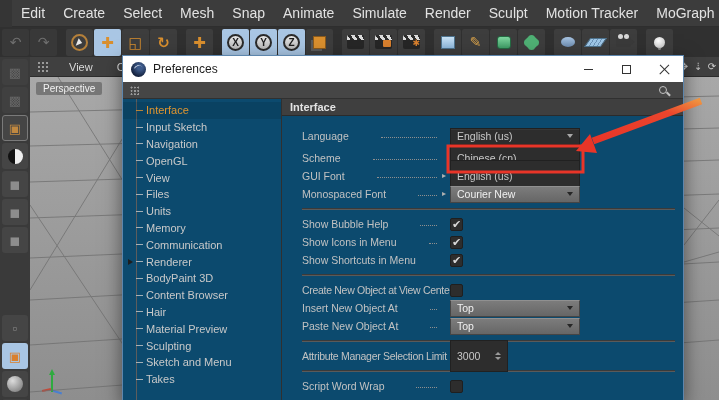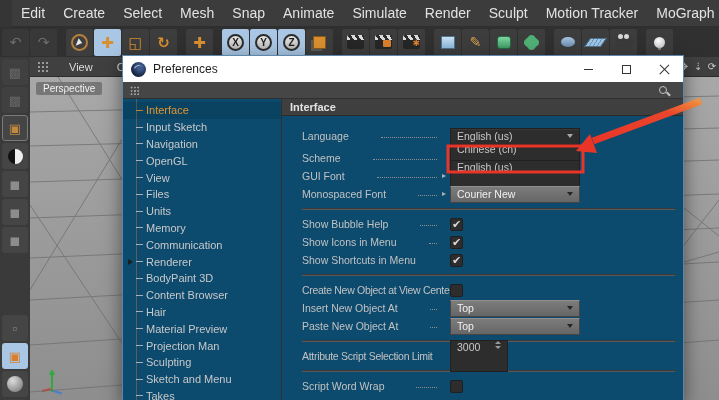--- a/index.html
+++ b/index.html
@@ -149,21 +149,21 @@
   .slot{width:8px;flex:0 0 auto;color:#b0b0b0;font-size:8px;line-height:18px;}
   .dd{height:17px;display:flex;align-items:center;padding:0 6px;font-size:10.5px;position:relative;}
   .dd .caret{margin-left:auto;width:0;height:0;border-top:4px solid #a8a8a8;
     border-left:3.5px solid transparent;border-right:3.5px solid transparent;}
   .dd.dark{width:130px;background:#2d2d2d;border:1px solid #212121;color:#c9c9c9;
     box-shadow:inset 0 1px 0 rgba(255,255,255,.05);}
   .dd.light{width:130px;background:linear-gradient(#7c7c7c,#666666);border:1px solid #454545;
     border-top-color:#909090;color:#f0f0f0;}
   .dd.light .caret{border-top-color:#262626;}
   .field{width:130px;height:32px;background:#2d2d2d;border:1px solid #212121;color:#c9c9c9;
-    font-size:10.5px;display:flex;align-items:flex-start;padding:0 6px;}
+    font-size:10.5px;display:flex;align-items:center;padding:0 6px;}
   .spin{width:58px;position:relative;}
   .spin .arrows{margin-left:auto;display:flex;flex-direction:column;gap:2px;}
   .spin .arrows i{display:block;width:0;height:0;}
   .spin .arrows .up{border-bottom:3.5px solid #9a9a9a;border-left:3px solid transparent;border-right:3px solid transparent;}
   .spin .arrows .dn{border-top:3.5px solid #9a9a9a;border-left:3px solid transparent;border-right:3px solid transparent;}
   .checkbox{width:13px;height:13px;background:#2d2d2d;border:1px solid #1f1f1f;border-radius:2px;
     display:flex;align-items:center;justify-content:center;color:transparent;font-size:11px;line-height:1;}
   .checkbox.checked{color:#d8d8d8;}
   .checkbox::after{content:"✔";}
   .sep{height:2px;border-top:1px solid #3a3a3a;border-bottom:1px solid #5a5a5a;margin:5px 8px 5px 0;}
@@ -416,24 +416,20 @@
           <div class="sitem">
             <span class="dash"></span>
             <span class="slabel">Hair</span>
           </div>
           <div class="sitem">
             <span class="dash"></span>
             <span class="slabel">Material Preview</span>
           </div>
           <div class="sitem">
             <span class="dash"></span>
-            <span class="slabel">Projection Man</span>
-          </div>
-          <div class="sitem">
-            <span class="dash"></span>
             <span class="slabel">Sculpting</span>
           </div>
           <div class="sitem">
             <span class="dash"></span>
             <span class="slabel">Sketch and Menu</span>
           </div>
           <div class="sitem">
             <span class="dash"></span>
             <span class="slabel">Takes</span>
           </div>
@@ -549,21 +545,21 @@
             <div class="dd light">
               <span>Top</span>
               <span class="caret"></span>
             </div>
           </div>
 
           <div class="sep"></div>
 
           <div class="row">
             <span class="lcell wide">
-                <span class="ltext">Attribute Script Selection Limit</span>
+                <span class="ltext">Attribute Manager Selection Limit</span>
               </span>
             <div class="field spin">
               <span>3000</span>
               <span class="arrows">
                   <i class="up"></i>
                   <i class="dn"></i>
                 </span>
             </div>
           </div>
 

